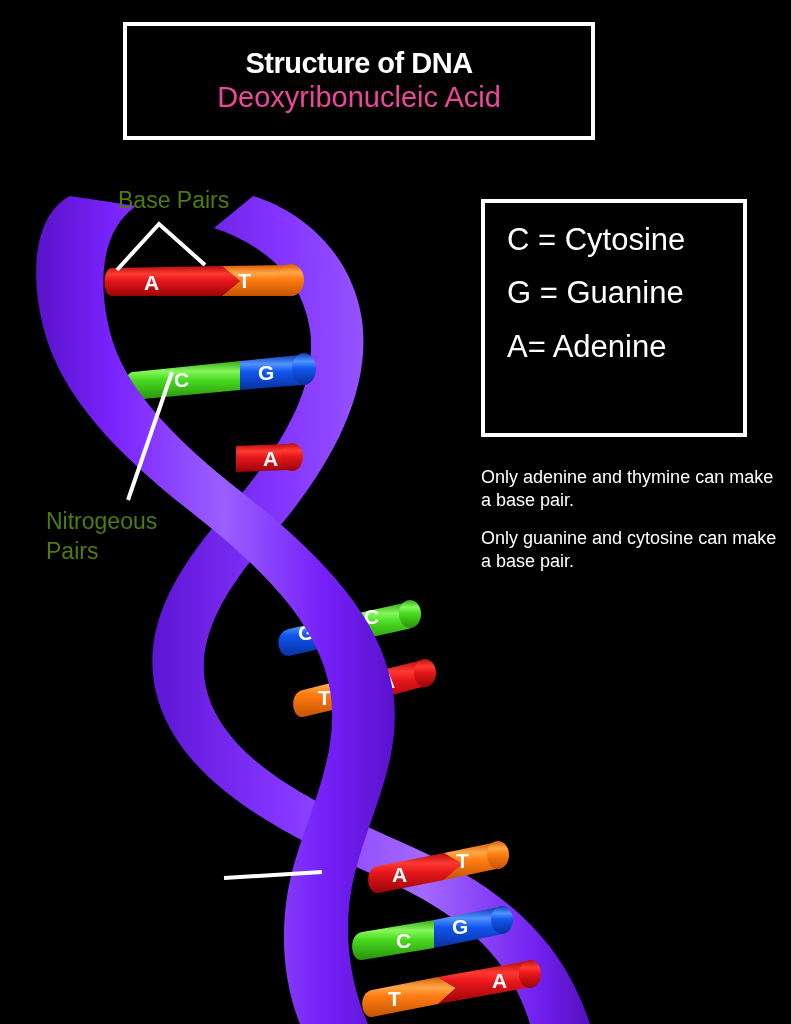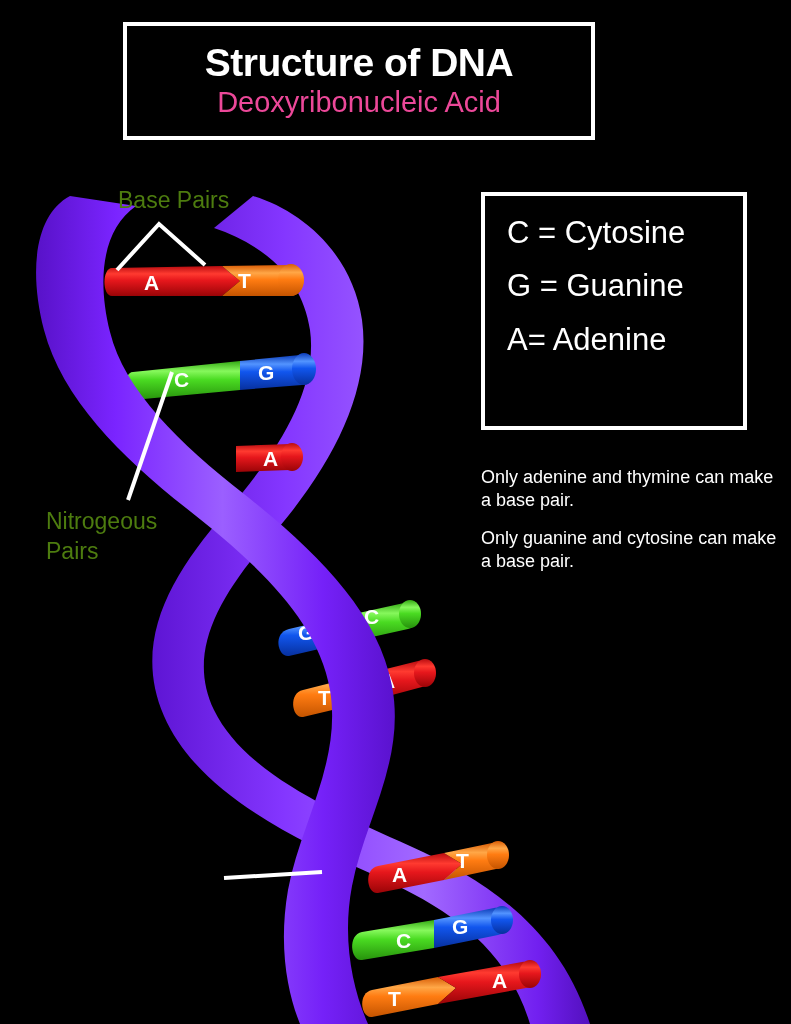--- a/index.html
+++ b/index.html
@@ -29,40 +29,40 @@
     border: 4px solid #ffffff;
     box-sizing: border-box;
     background: #000000;
     display: flex;
     flex-direction: column;
     align-items: center;
     justify-content: center;
   }
   #title-main {
     color: #ffffff;
-    font-size: 39px;
+    font-size: 29px;
     font-weight: bold;
     letter-spacing: -0.5px;
     line-height: 1.05;
     white-space: nowrap;
   }
   #title-sub {
     color: #ec4899;
     font-size: 29px;
     font-weight: normal;
     line-height: 1.15;
     margin-top: 2px;
     white-space: nowrap;
   }
 
   
   #legend-box {
     position: absolute;
     left: 481px;
-    top: 192px;
+    top: 199px;
     width: 266px;
     height: 238px;
     border: 4px solid #ffffff;
     box-sizing: border-box;
     background: #000000;
     padding: 10px 0 0 22px;
   }
   .legend-row {
     color: #ffffff;
     font-size: 31px;

